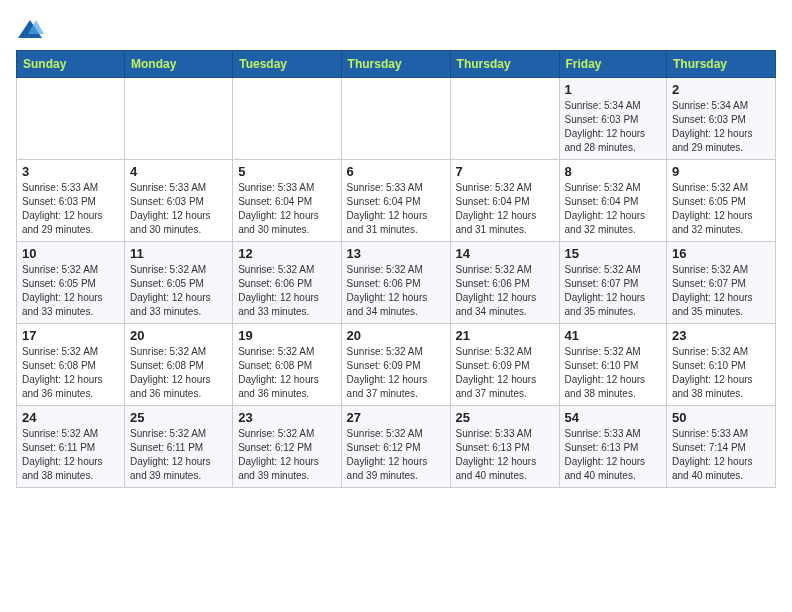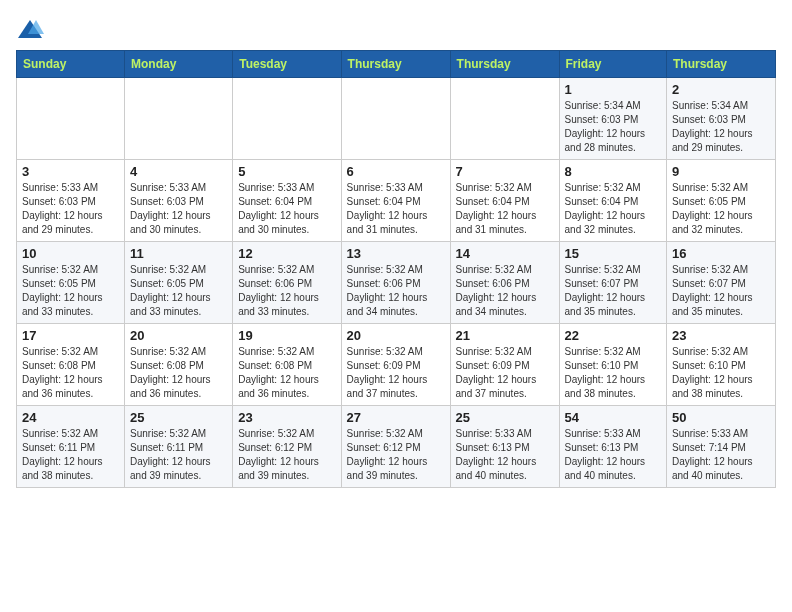--- a/index.html
+++ b/index.html
@@ -254,21 +254,21 @@
 Sunset: 6:09 PM
 Daylight: 12 hours and 37 minutes.</div>
         </td>
         <td>
           <span class="day-num">21</span>
           <div class="day-info">Sunrise: 5:32 AM
 Sunset: 6:09 PM
 Daylight: 12 hours and 37 minutes.</div>
         </td>
         <td>
-          <span class="day-num">22</span>
+          <span class="day-num">41</span>
           <div class="day-info">Sunrise: 5:32 AM
 Sunset: 6:10 PM
 Daylight: 12 hours and 38 minutes.</div>
         </td>
         <td>
           <span class="day-num">23</span>
           <div class="day-info">Sunrise: 5:32 AM
 Sunset: 6:10 PM
 Daylight: 12 hours and 38 minutes.</div>
         </td>

